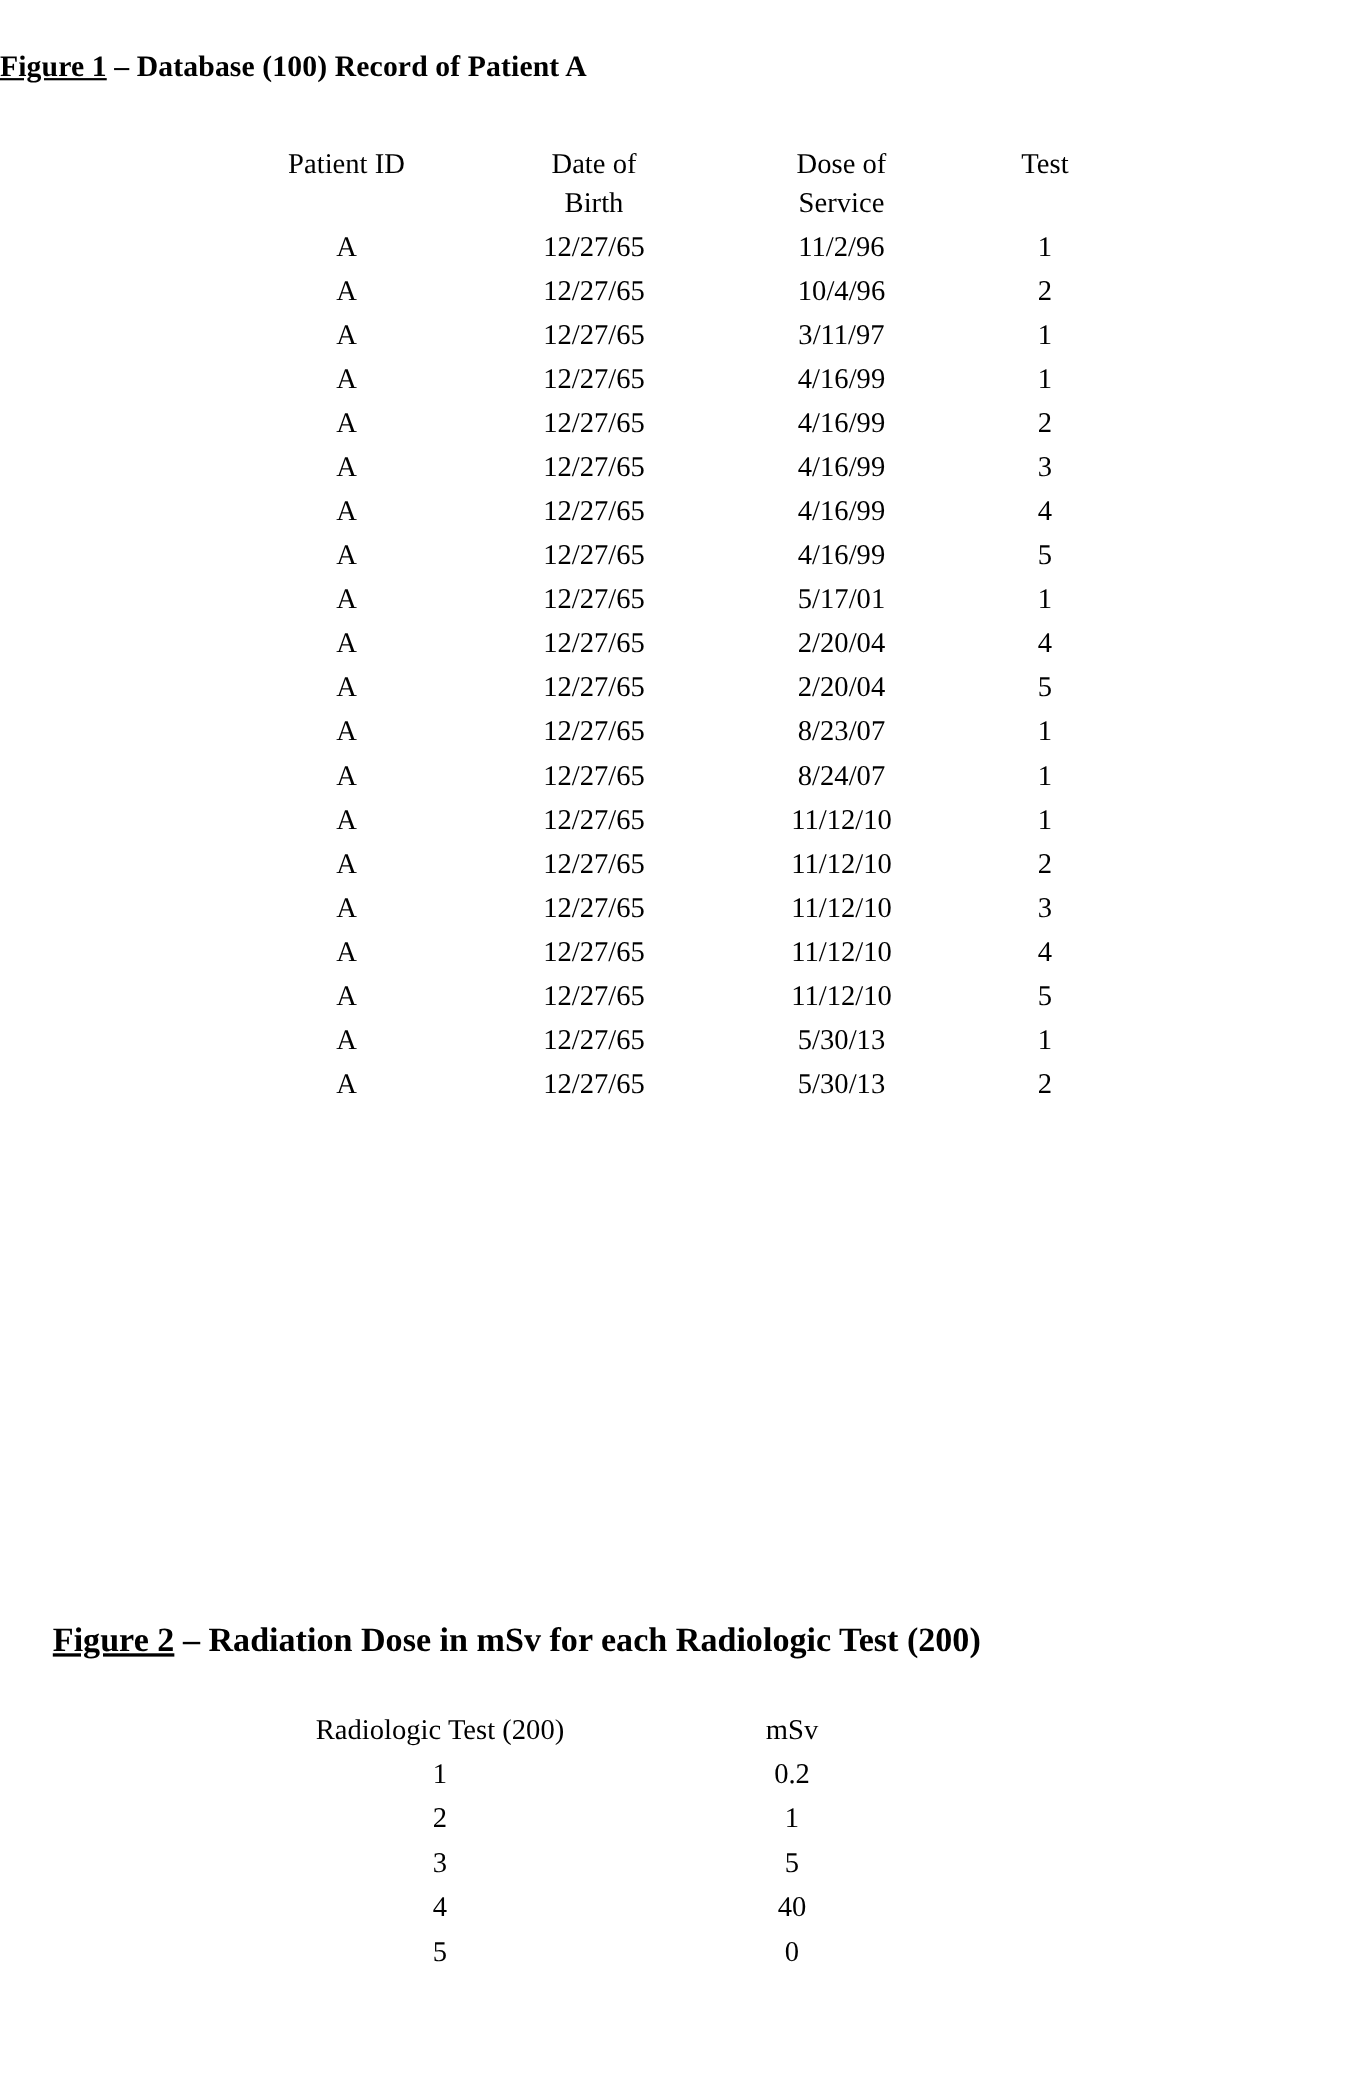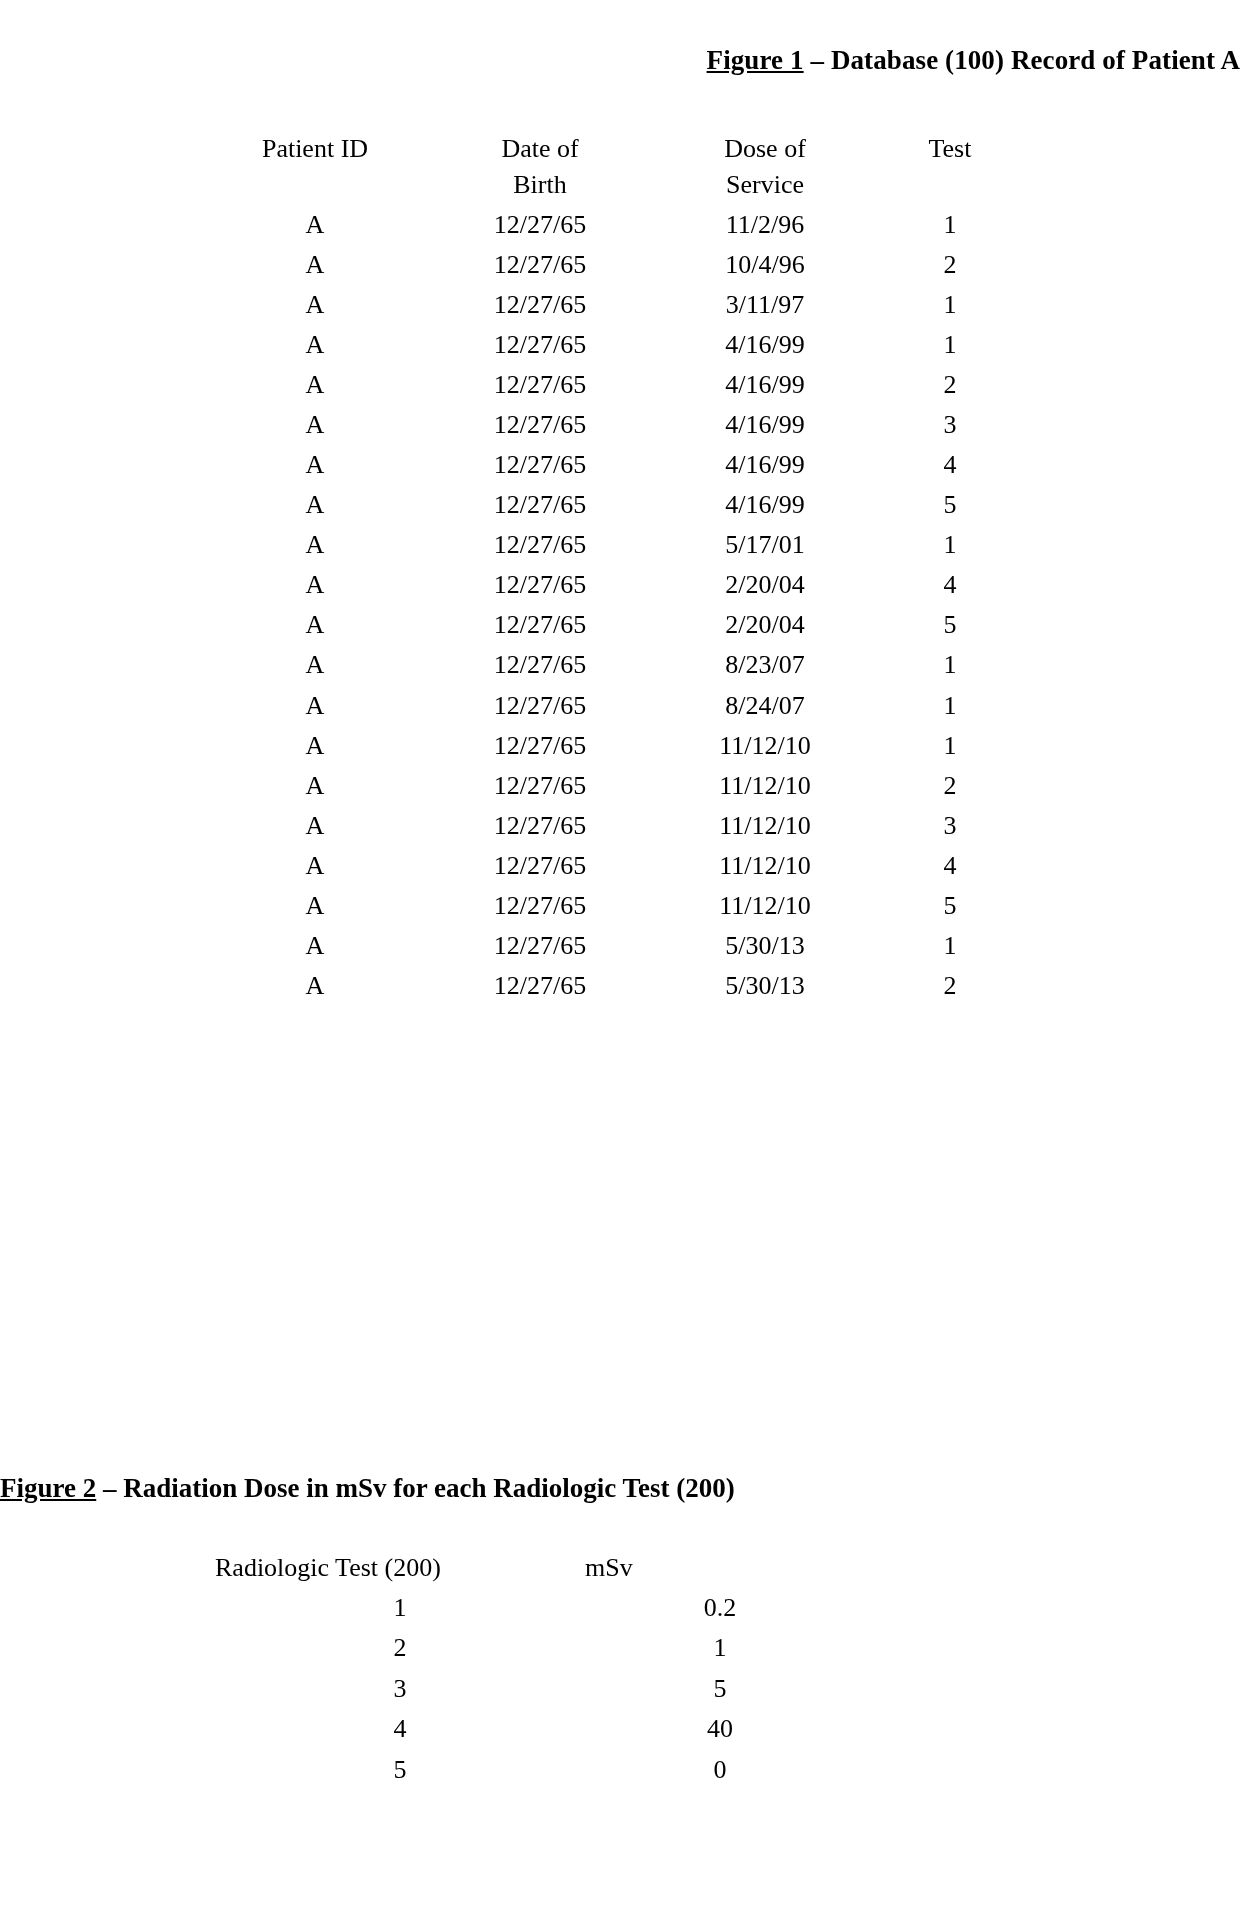--- a/index.html
+++ b/index.html
@@ -23,21 +23,21 @@
   }
 
   
   .fig1-block {
     position: absolute;
     left: 0;
     top: 44px;
     width: 1240px;
   }
   .fig-title {
-    text-align: right;
+    text-align: left;
     font-size: 27px;
     font-weight: bold;
     letter-spacing: 0.1px;
     line-height: 1.2;
   }
   .fig-title .fig-label {
     text-decoration: underline;
   }
 
   .fig1-table {
@@ -77,41 +77,42 @@
 
   
   .fig2-block {
     position: absolute;
     left: 0;
     top: 1472px;
     width: 1240px;
   }
   .fig2-title {
     text-align: left;
-    font-size: 27px;
+    padding-left: 48px;
+    font-size: 31px;
     font-weight: bold;
     line-height: 1.2;
   }
   .fig2-title .fig-label {
     text-decoration: underline;
   }
   .fig2-table {
     margin: 0 auto;
     margin-top: 46px;
     border-collapse: collapse;
     width: 640px;
     table-layout: fixed;
     margin-left: 215px;
   }
   .fig2-table col.c-rt  { width: 370px; }
   .fig2-table col.c-msv { width: 270px; }
   .fig2-table th {
     font-weight: normal;
     font-size: 26px;
-    text-align: left;
+    text-align: center;
     padding: 0 0 1px 0;
     line-height: 1.4;
   }
   .fig2-table td {
     font-size: 26px;
     text-align: center;
     padding: 0;
     line-height: 1.56;
   }
 </style>

